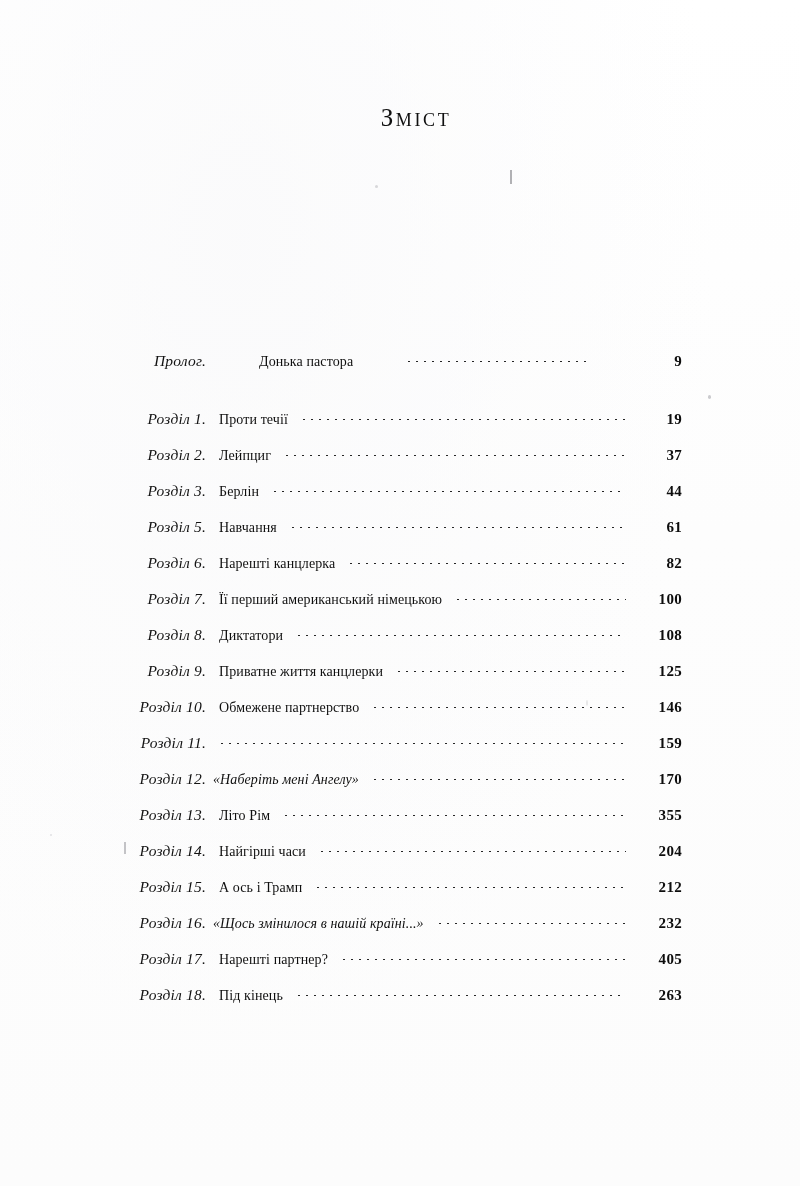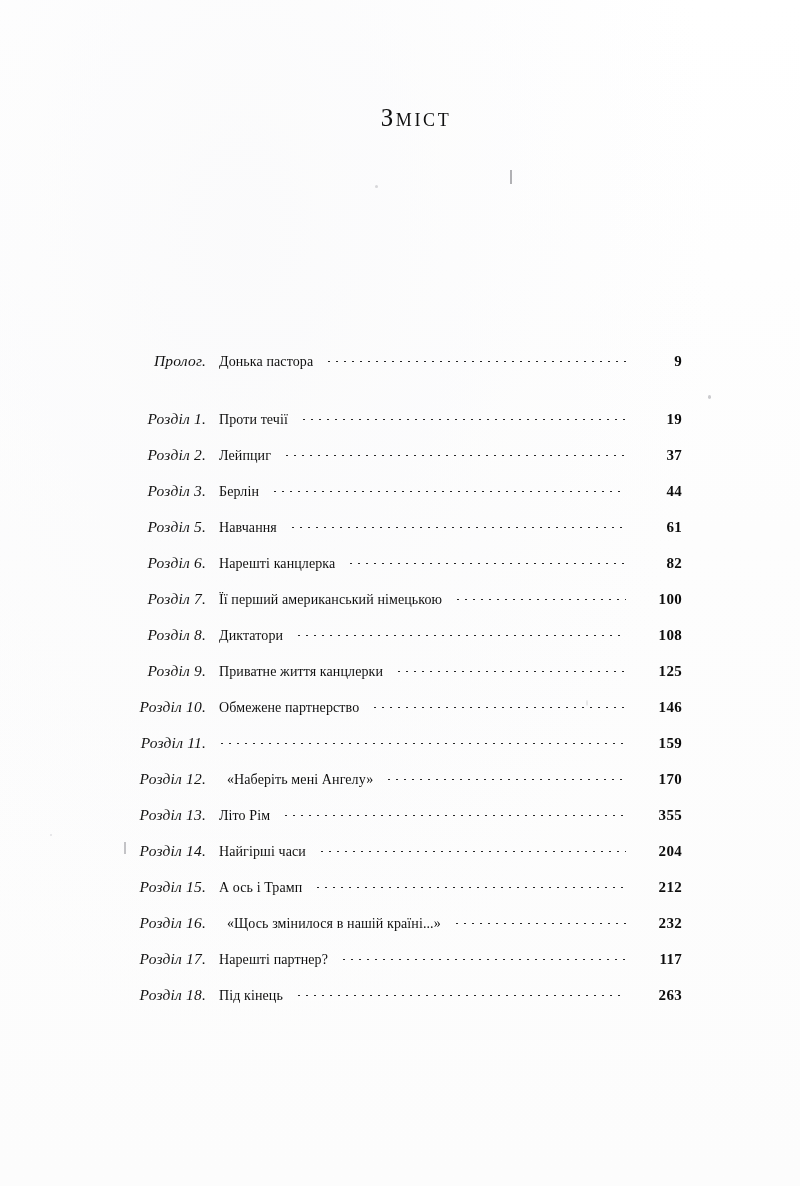--- a/index.html
+++ b/index.html
@@ -65,20 +65,21 @@
   }
 
   .toc-entry {
     display: flex;
     align-items: baseline;
     height: 36px;
     padding: 0;
   }
   .toc-entry.prologue {
     margin-bottom: 22px;
+    gap: 40px;
   }
 
   .entry-label {
     flex: 0 0 auto;
     width: 88px;
     text-align: right;
     margin-left: 118px;
     font-style: italic;
     font-size: 15.5px;
     letter-spacing: 0.2px;
@@ -88,21 +89,22 @@
 
   .entry-title {
     flex: 0 0 auto;
     margin-left: 13px;
     font-size: 14px;
     letter-spacing: 0.1px;
     color: #0f0f0f;
     white-space: nowrap;
   }
   .entry-title.quoted {
-    margin-left: 21px;
+    margin-left: 7px;
+    font-style: italic;
   }
 
   .leader {
     flex: 1 1 auto;
     position: relative;
     height: 1px;
     margin: 0 10px 0 12px;
     top: -4px;
     overflow: hidden;
   }
@@ -239,21 +241,21 @@
     <div class="toc-entry">
       <span class="entry-label">Розділ 16.</span>
       <span class="entry-title quoted">«Щось змінилося в нашій країні...»</span>
       <span class="leader"></span>
       <span class="entry-page">232</span>
     </div>
     <div class="toc-entry">
       <span class="entry-label">Розділ 17.</span>
       <span class="entry-title">Нарешті партнер?</span>
       <span class="leader"></span>
-      <span class="entry-page">117</span>
+      <span class="entry-page">405</span>
     </div>
     <div class="toc-entry">
       <span class="entry-label">Розділ 18.</span>
       <span class="entry-title">Під кінець</span>
       <span class="leader"></span>
       <span class="entry-page">263</span>
     </div>
   </div>
 
 </body></html>

